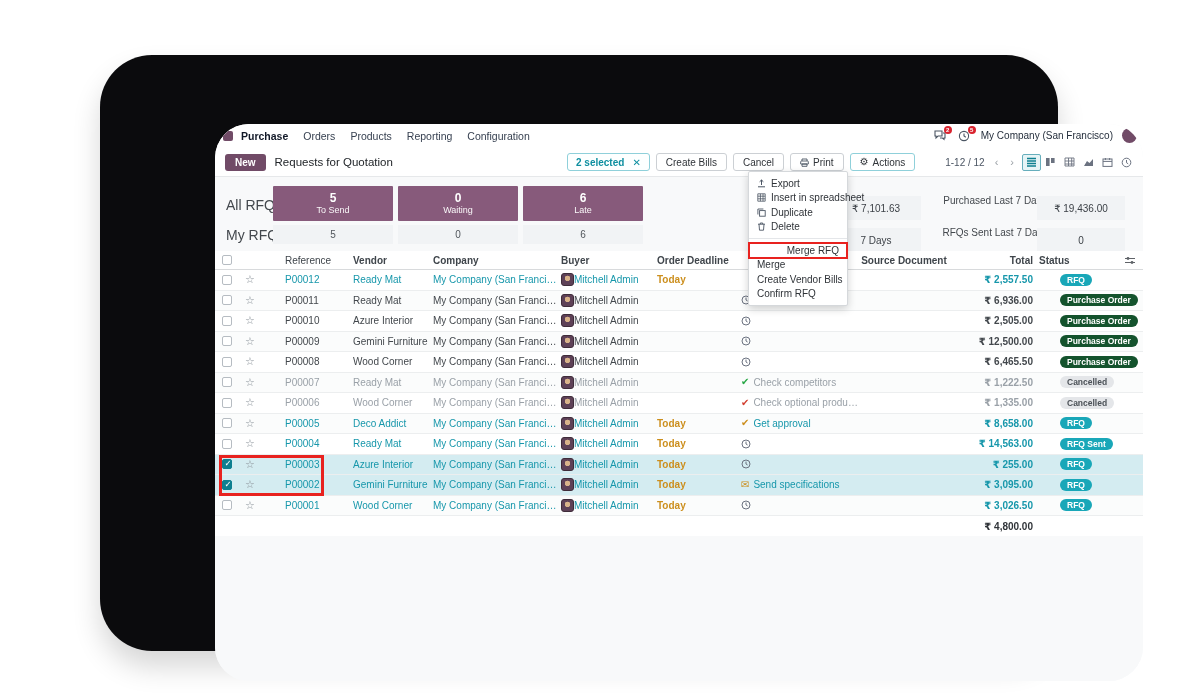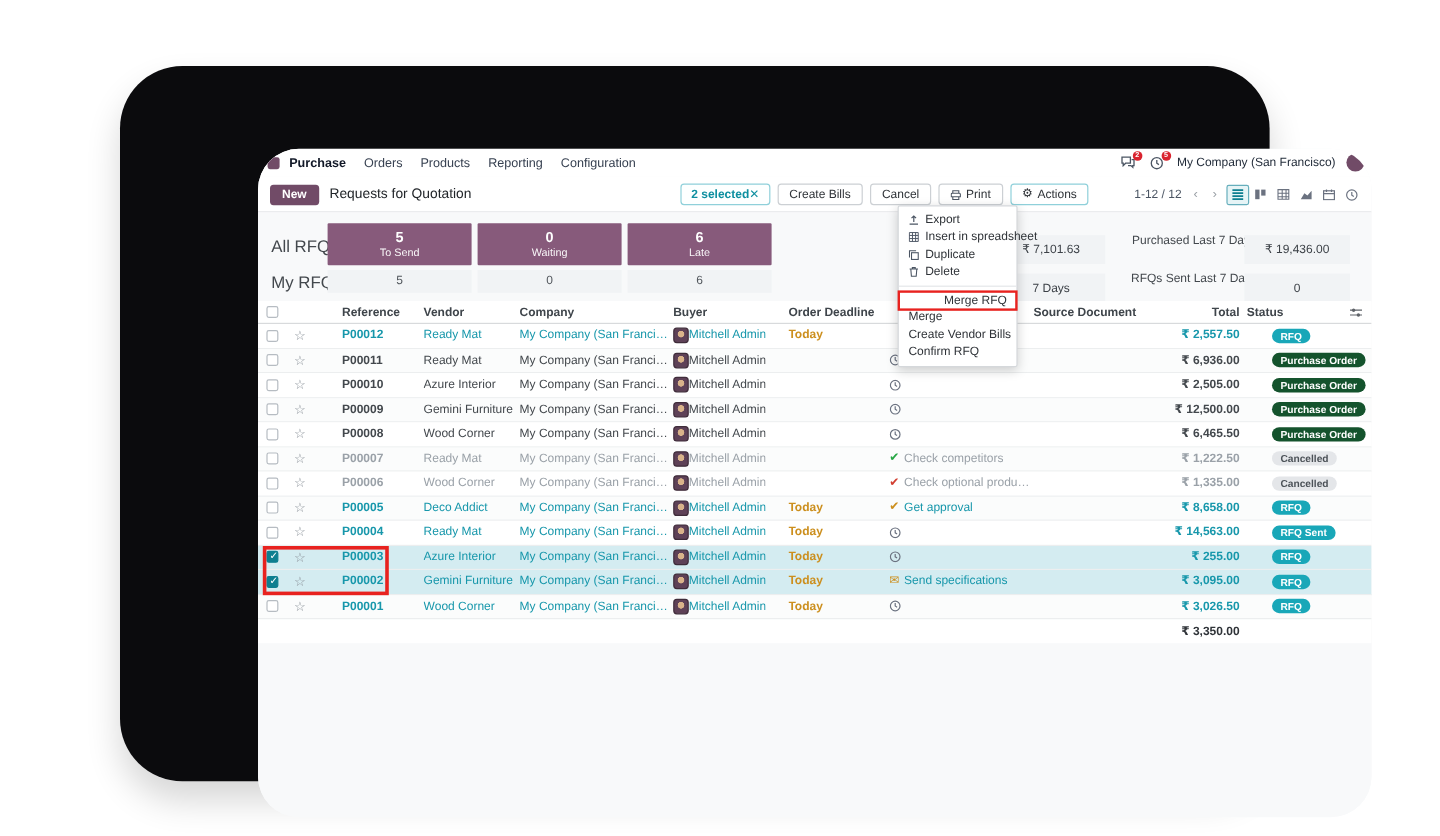--- a/index.html
+++ b/index.html
@@ -21,21 +21,21 @@
   .tray-badge { position:absolute; top:-3px; right:-4px; min-width:8px; height:8px; padding:0 1px; background:#d9232e; color:#fff; border-radius:5px; font-size:6px; line-height:8px; text-align:center; font-weight:700; }
   .company { font-size:10px; color:#1f2937; white-space:nowrap; }
   .avatar-top { width:15px; height:15px; border-radius:50%; background:#714B67; flex:0 0 auto; }
 
   
   .controlbar { position:absolute; left:0; top:23px; width:100%; height:30px; background:#fff; border-bottom:1px solid #e6e8ea; }
   .cb-left { position:absolute; left:10px; top:0; height:30px; display:flex; align-items:center; gap:9px; }
   .btn-new { background:#714B67; color:#fff; font-size:10px; font-weight:700; padding:3px 10px; border-radius:3px; border:none; cursor:pointer; }
   .vtitle { font-size:11.5px; color:#212529; white-space:nowrap; }
   .cb-center { position:absolute; left:352px; top:0; height:30px; display:flex; align-items:center; gap:6px; }
-  .chip { display:flex; align-items:center; border:1px solid #8fd0da; color:#0e8fa0; background:#fdffff; font-size:10px; font-weight:700; padding:2.5px 8px; border-radius:3px; cursor:default; }
+  .chip { display:flex; align-items:center; gap:8px; border:1px solid #8fd0da; color:#0e8fa0; background:#fdffff; font-size:10px; font-weight:700; padding:2.5px 8px; border-radius:3px; cursor:default; }
   .chip .x { cursor:pointer; font-weight:700; }
   .btn { display:flex; align-items:center; gap:4px; background:#fff; border:1px solid #ccd0d4; color:#2f3338; font-size:10px; font-weight:500; padding:2.5px 9px; border-radius:3px; cursor:pointer; white-space:nowrap; }
   .btn.actions { border-color:#8fd0da; }
   .gear { font-size:10px; line-height:1; }
   .cb-right { position:absolute; right:7px; top:0; height:30px; display:flex; align-items:center; gap:4px; }
   .pager { font-size:10px; color:#4b5563; margin-right:2px; white-space:nowrap; }
   .chev { font-size:11px; color:#9aa0a6; padding:0 4px; cursor:pointer; }
   .vsw { display:flex; align-items:center; }
   .vbtn { width:19px; height:17px; display:flex; align-items:center; justify-content:center; border:1px solid transparent; border-radius:2px; cursor:pointer; }
   .vbtn.active { background:#e6f4f6; border-color:#66aebc; }
@@ -57,21 +57,21 @@
   .trow, .thead, .tfoot { display:grid; grid-template-columns:24px 22px 92px 80px 128px 96px 84px 118px 90px 90px 86px 1fr; align-items:center; }
   .thead { height:19px; background:#fff; border-bottom:1px solid #d8dadc; font-size:10px; font-weight:700; color:#3f454b; }
   .thead .c-src { text-align:center; }
   .thead .c-total { text-align:right; padding-right:6px; }
   .trow { height:20.5px; border-bottom:1px solid #eceeef; font-size:10px; background:#fff; cursor:pointer; }
   .trow:nth-child(even) { background:#fbfcfc; }
   .trow.sel { background:#d4ecf1; }
   .trow.st-info { color:#1797ab; }
   .trow.st-normal { color:#43484d; }
   .trow.st-muted { color:#9aa1a8; }
-  .cell-ref { padding-left:24px; font-weight:700; }
+  .cell-ref { padding-left:24px; font-weight:400; }
   .cell { overflow:hidden; white-space:nowrap; text-overflow:ellipsis; }
   .cb { width:10px; height:10px; border:1px solid #b6bcc2; border-radius:2px; background:#fff; margin:0 auto; }
   .cb.checked { background:#0e7f90; border-color:#0e7f90; position:relative; }
   .cb.checked::after { content:"✓"; position:absolute; left:1.5px; top:-2px; color:#fff; font-size:8.5px; font-weight:700; }
   .star { color:#8e959c; font-size:11px; text-align:center; }
   .buyer { display:flex; align-items:center; }
   .avchip { width:13px; height:13px; border-radius:3px; flex:0 0 auto;
             background:radial-gradient(circle at 50% 40%, #d9b38a 0 2.6px, rgba(0,0,0,0) 3px), #5e4157; border:1px solid #3f2c3a; }
   .deadline { color:#cc8f1e; font-weight:700; }
   .activity { display:flex; align-items:center; gap:4px; overflow:hidden; white-space:nowrap; }
@@ -528,21 +528,21 @@
           <div class="tfoot">
             <span></span>
               <span></span>
               <span></span>
               <span></span>
               <span></span>
               <span></span>
               <span></span>
               <span></span>
               <span></span>
-            <span class="c-total">₹ 3,350.00</span>
+            <span class="c-total">₹ 4,800.00</span>
             <span></span>
               <span></span>
           </div>
         </div>
       </div>
 
       <div class="dropdown" id="dropdown">
           <div class="dd-item">
             <svg width="9" height="9" viewBox="0 0 9 9">
               <path d="M4.5 6V1M2.6 2.8L4.5 1l1.9 1.8M1 7.8h7" fill="none" stroke="#4b5563" stroke-width="1"></path>

